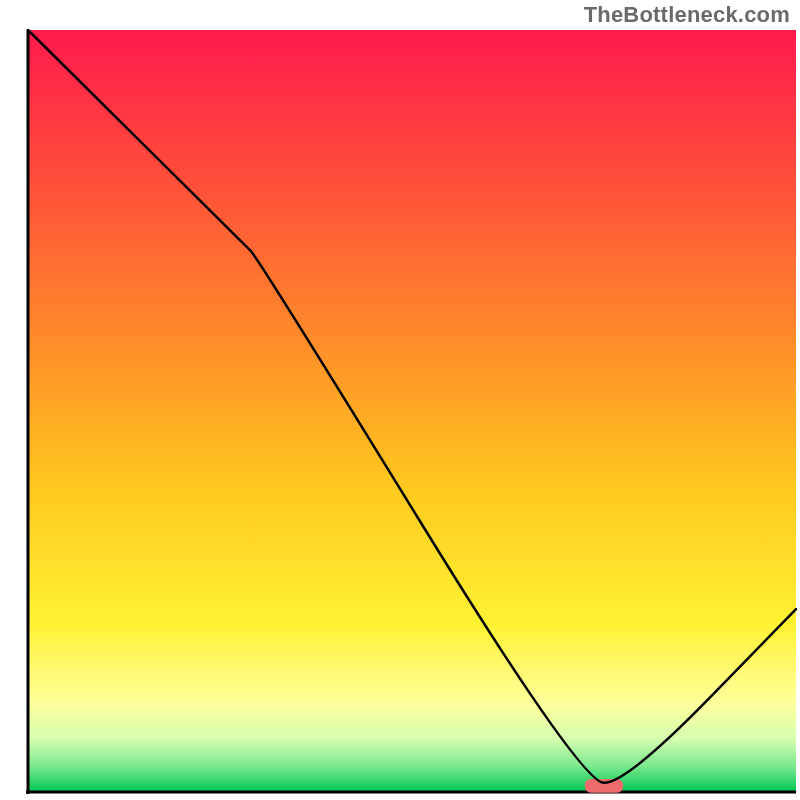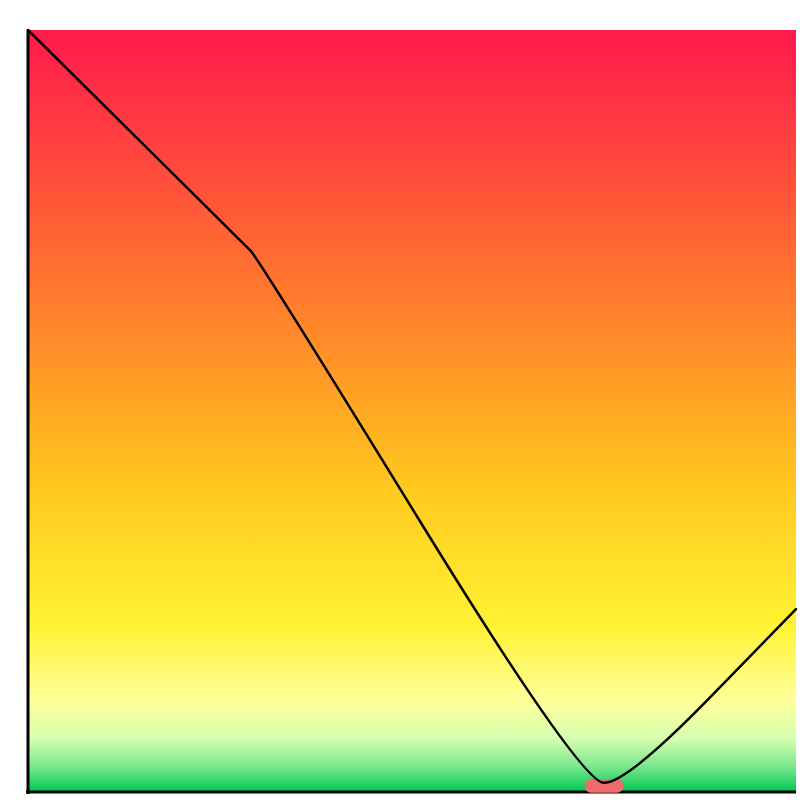--- a/index.html
+++ b/index.html
@@ -31,20 +31,21 @@
     top: 0;
     width: 800px;
     height: 800px;
   }
 </style>
 </head>
 <body>
 
 <div class="chart-wrap">
 
+  <div class="watermark">TheBottleneck.com</div>
 
   <svg class="plot" viewBox="0 0 800 800" preserveAspectRatio="none">
     <defs>
       <linearGradient id="bg-grad" x1="0" y1="0" x2="0" y2="1">
 
       <stop offset="0%" stop-color="#ff1a4d"></stop>
           <stop offset="20%" stop-color="#ff4f3a"></stop>
           <stop offset="40%" stop-color="#ff8a2a"></stop>
           <stop offset="60%" stop-color="#ffc81e"></stop>
           <stop offset="78%" stop-color="#fff233"></stop>

